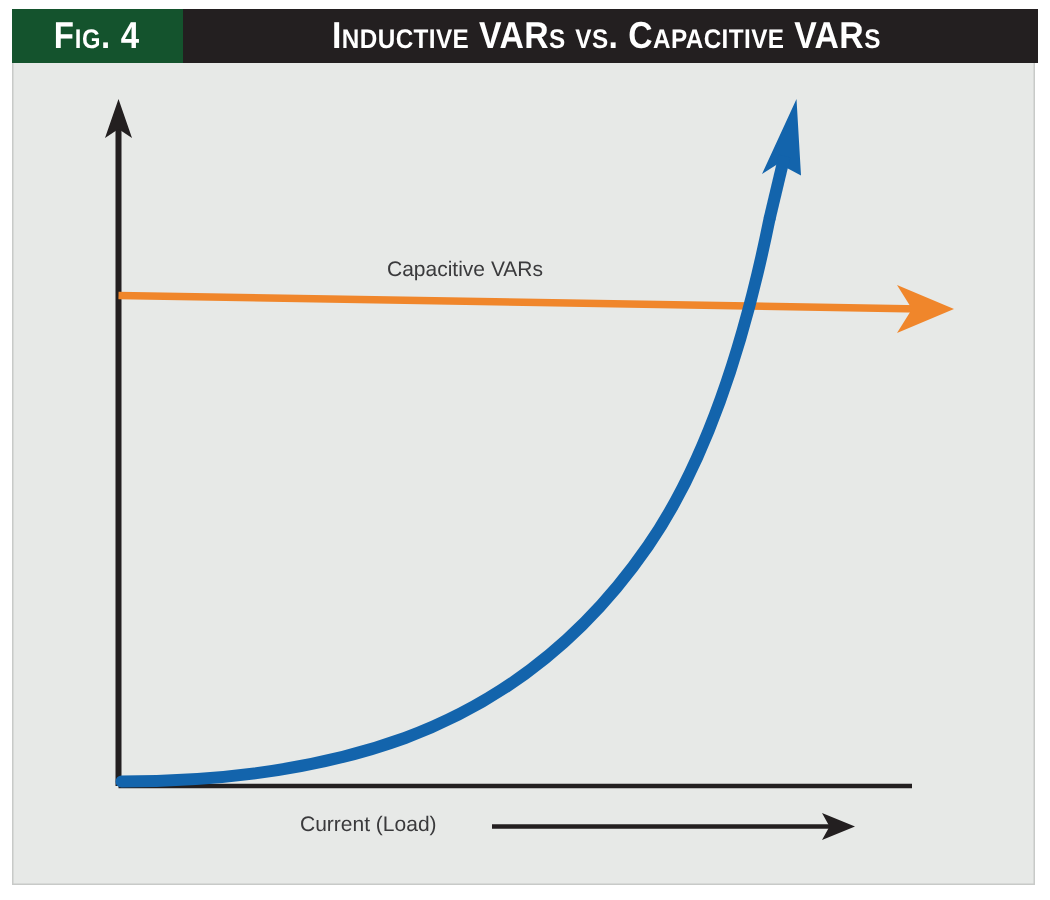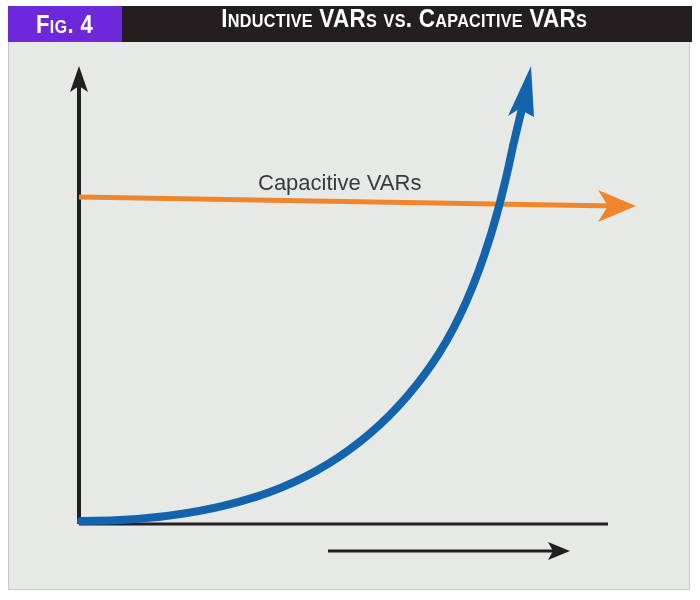--- a/index.html
+++ b/index.html
@@ -29,21 +29,21 @@
     width: 684px;
     height: 36px;
     background: #231f20;
     display: flex;
     align-items: stretch;
   }
 
   #fig-badge {
     width: 114px;
     height: 36px;
-    background: #6d28d9;
+    background: #14532d;
     display: flex;
     align-items: center;
     justify-content: center;
     flex: 0 0 auto;
   }
 
   #fig-badge-label {
     color: #ffffff;
     font-family: "Liberation Sans", sans-serif;
     font-weight: bold;
@@ -53,20 +53,21 @@
     letter-spacing: 0.5px;
     transform: scaleX(0.88);
     white-space: nowrap;
     line-height: 1;
   }
   #fig-badge-label::first-letter { text-transform: uppercase; }
 
   #title-text-wrap {
     flex: 1 1 auto;
     display: flex;
+    align-items: center;
     justify-content: center;
     overflow: hidden;
   }
 
   #title-text {
     color: #ffffff;
     font-family: "Liberation Sans", sans-serif;
     font-weight: bold;
     font-size: 25px;
     font-variant: small-caps;
@@ -95,21 +96,21 @@
     left: 0;
     top: 0;
     width: 700px;
     height: 600px;
     pointer-events: none;
   }
 
   .axis-label {
     position: absolute;
     font-family: "Liberation Sans", sans-serif;
-    font-size: 22px;
+    font-size: 14px;
     color: #3a3a3c;
     white-space: nowrap;
     line-height: 1;
   }
 
   #label-capacitive { left: 258px; top: 172px; }
   #label-inductive  { left: 406px; top: 385px; }
   #label-current    { left: 200px; top: 542px; }
 </style>
 </head>
@@ -155,14 +156,15 @@
 
     <g>
       <line x1="328" y1="551" x2="556" y2="551" stroke="#231f20" stroke-width="3"></line>
       <polygon points="570,551 548,542 553,551 548,560" fill="#231f20"></polygon>
     </g>
   </svg>
 
   <div class="axis-label" id="label-capacitive">Capacitive VARs</div>
 
 
+  <div class="axis-label" id="label-current">Current (Load)</div>
 
 </div>
 
 </body></html>

